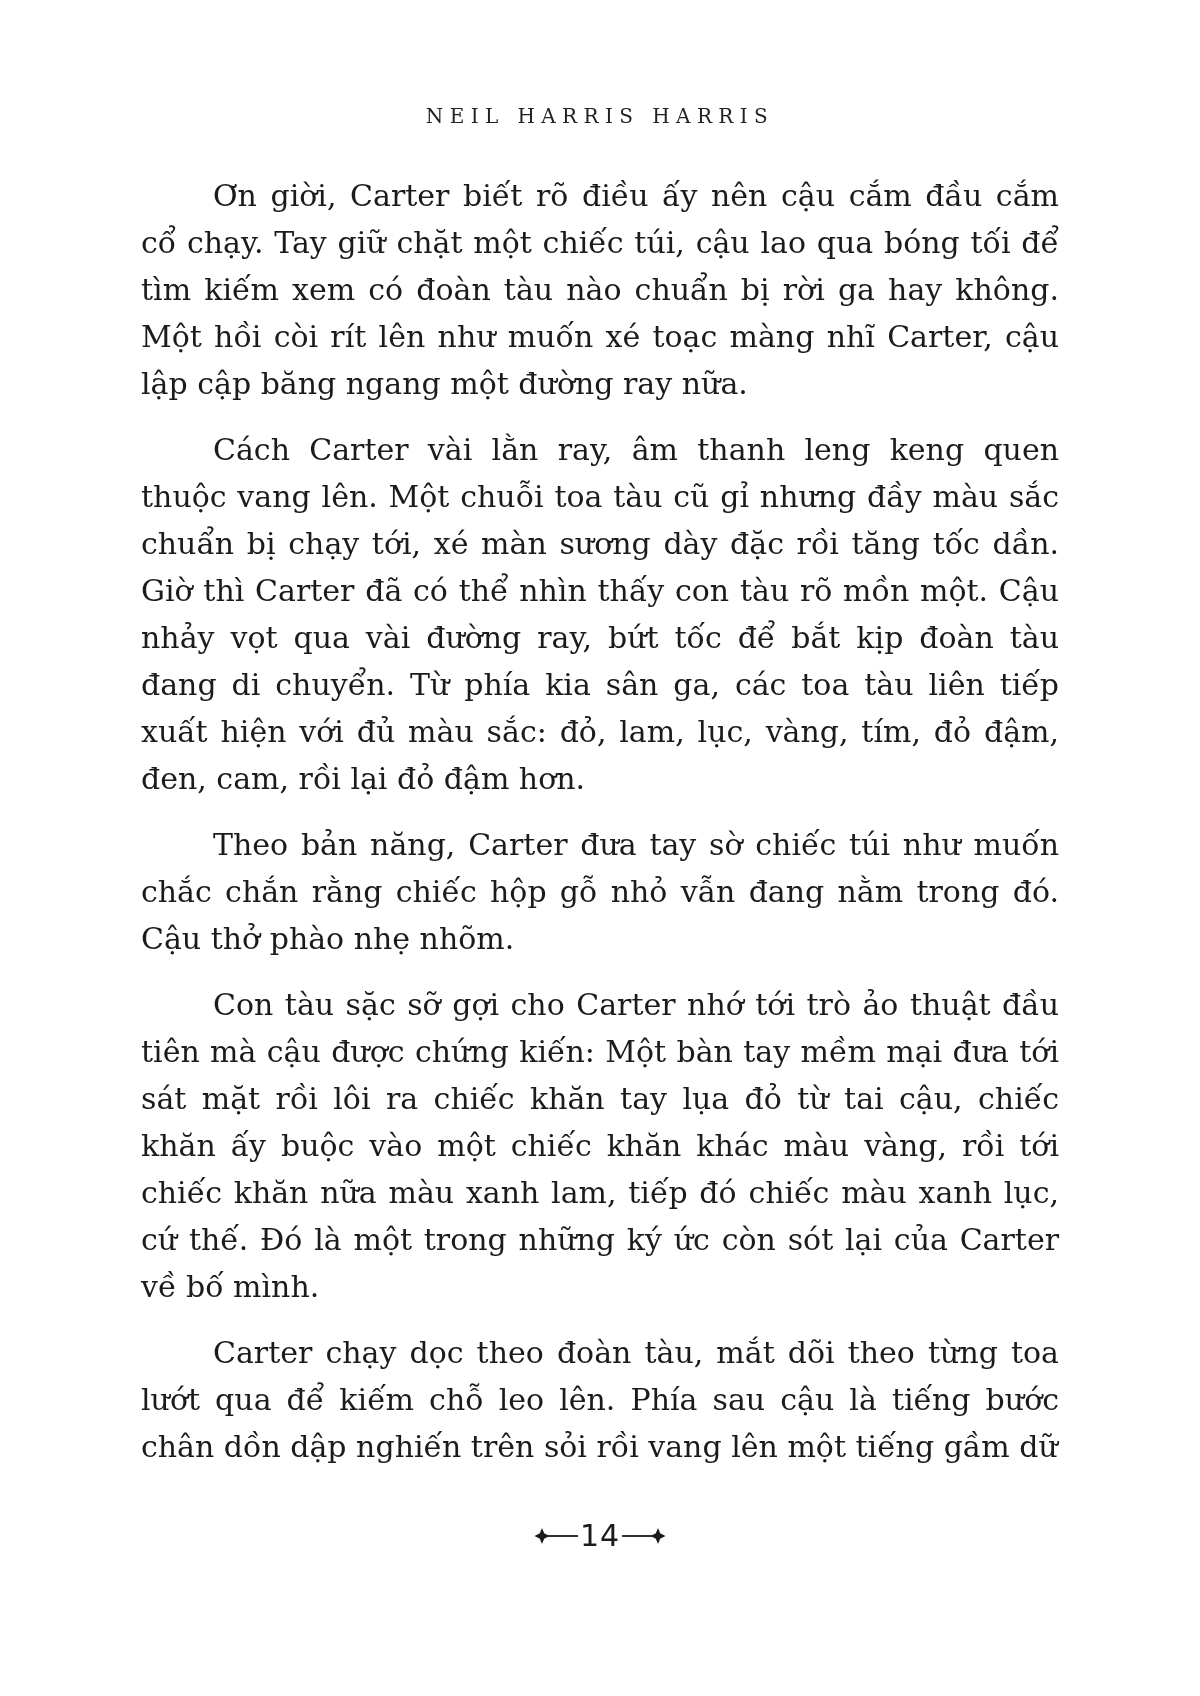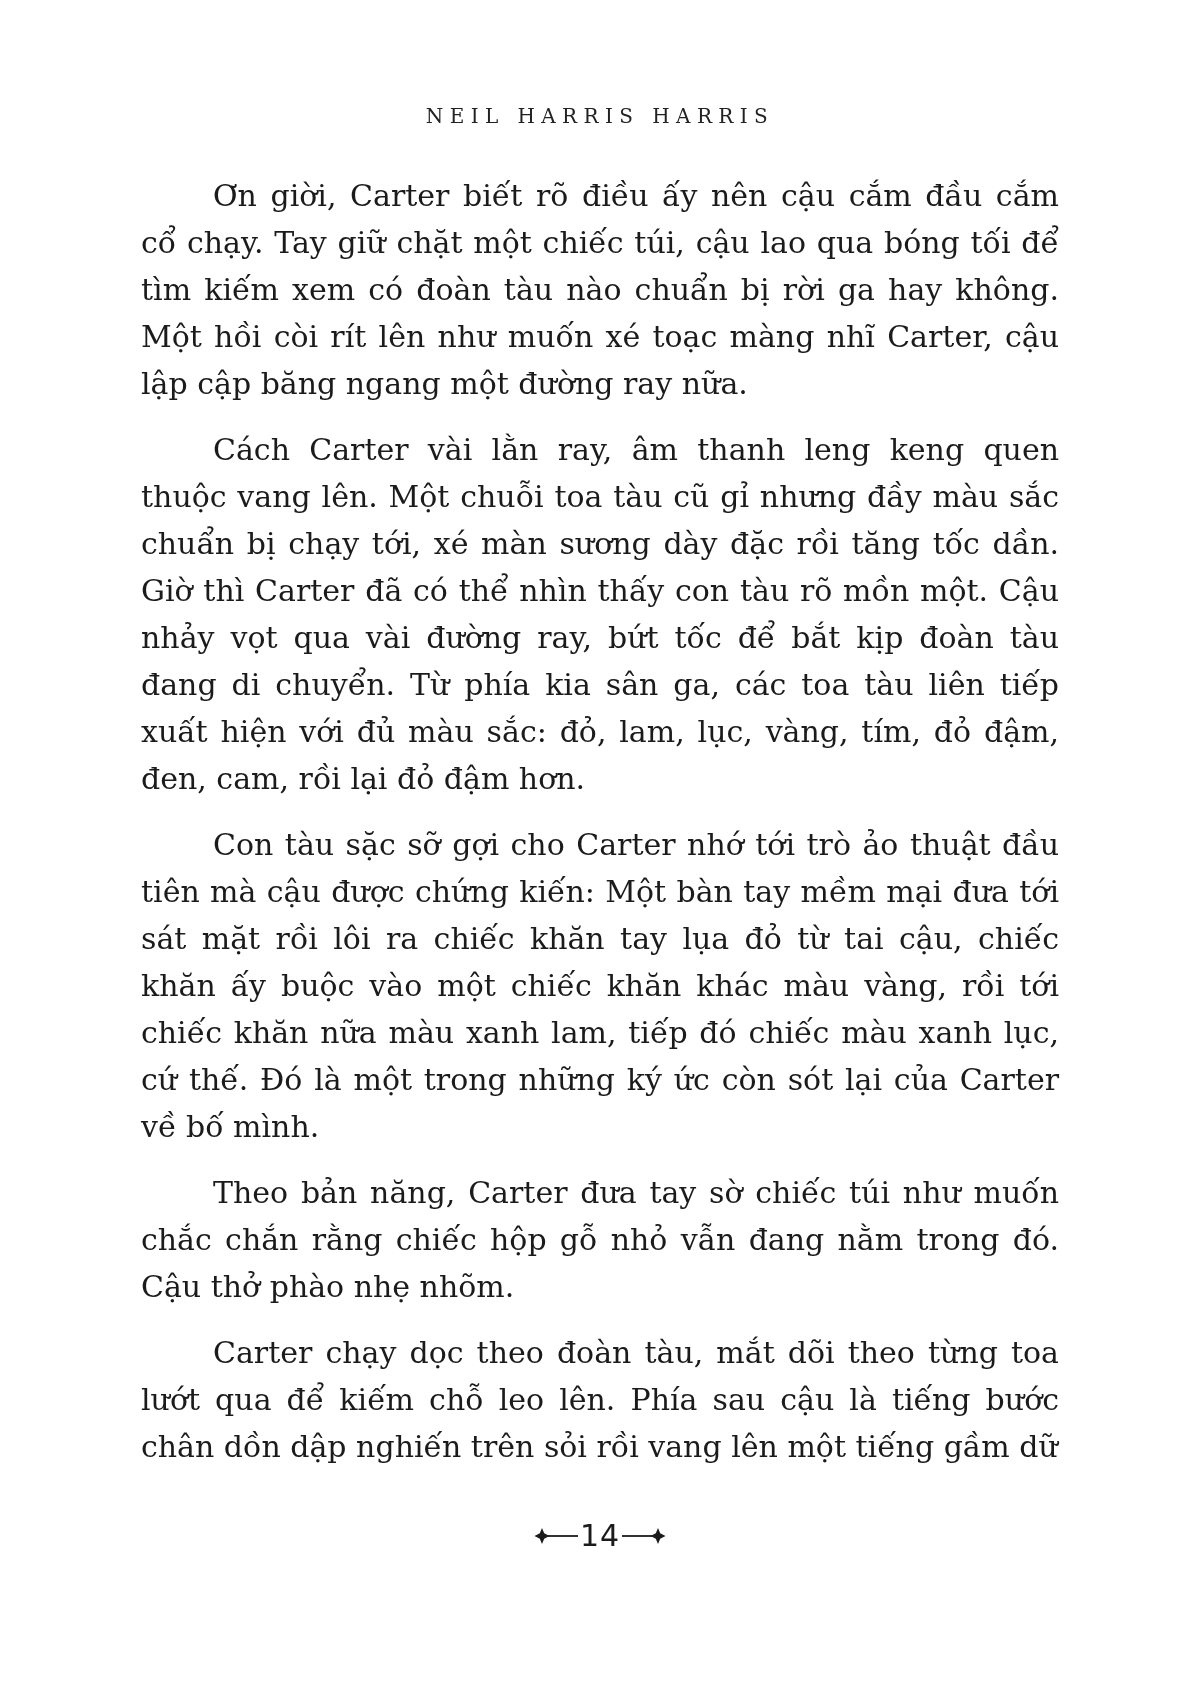--- a/index.html
+++ b/index.html
@@ -66,22 +66,22 @@
 </head>
 <body>
 
 <div class="page">
 
   <div class="running-header">NEIL HARRIS HARRIS</div>
 
   <div class="body-text">
       <p class="para">Ơn giời, Carter biết rõ điều ấy nên cậu cắm đầu cắm cổ chạy. Tay giữ chặt một chiếc túi, cậu lao qua bóng tối để tìm kiếm xem có đoàn tàu nào chuẩn bị rời ga hay không. Một hồi còi rít lên như muốn xé toạc màng nhĩ Carter, cậu lập cập băng ngang một đường ray nữa.</p>
       <p class="para">Cách Carter vài lằn ray, âm thanh leng keng quen thuộc vang lên. Một chuỗi toa tàu cũ gỉ nhưng đầy màu sắc chuẩn bị chạy tới, xé màn sương dày đặc rồi tăng tốc dần. Giờ thì Carter đã có thể nhìn thấy con tàu rõ mồn một. Cậu nhảy vọt qua vài đường ray, bứt tốc để bắt kịp đoàn tàu đang di chuyển. Từ phía kia sân ga, các toa tàu liên tiếp xuất hiện với đủ màu sắc: đỏ, lam, lục, vàng, tím, đỏ đậm, đen, cam, rồi lại đỏ đậm hơn.</p>
+      <p class="para">Theo bản năng, Carter đưa tay sờ chiếc túi như muốn chắc chắn rằng chiếc hộp gỗ nhỏ vẫn đang nằm trong đó. Cậu thở phào nhẹ nhõm.</p>
       <p class="para">Con tàu sặc sỡ gợi cho Carter nhớ tới trò ảo thuật đầu tiên mà cậu được chứng kiến: Một bàn tay mềm mại đưa tới sát mặt rồi lôi ra chiếc khăn tay lụa đỏ từ tai cậu, chiếc khăn ấy buộc vào một chiếc khăn khác màu vàng, rồi tới chiếc khăn nữa màu xanh lam, tiếp đó chiếc màu xanh lục, cứ thế. Đó là một trong những ký ức còn sót lại của Carter về bố mình.</p>
-      <p class="para">Theo bản năng, Carter đưa tay sờ chiếc túi như muốn chắc chắn rằng chiếc hộp gỗ nhỏ vẫn đang nằm trong đó. Cậu thở phào nhẹ nhõm.</p>
       <p class="para">Carter chạy dọc theo đoàn tàu, mắt dõi theo từng toa lướt qua để kiếm chỗ leo lên. Phía sau cậu là tiếng bước chân dồn dập nghiến trên sỏi rồi vang lên một tiếng gầm dữ</p>
     </div>
 
   <div class="page-footer">
     <span class="star-ornament">
       <svg width="48" height="20" viewBox="0 0 48 20" xmlns="http://www.w3.org/2000/svg">
         <polygon points="10,2 12.2,7.3 17.5,10 12.2,12.7 10,18 7.8,12.7 2.5,10 7.8,7.3" fill="#1b1b1b"></polygon>
         <rect x="16" y="9.1" width="30" height="1.8" fill="#1b1b1b"></rect>
       </svg>
     </span>

